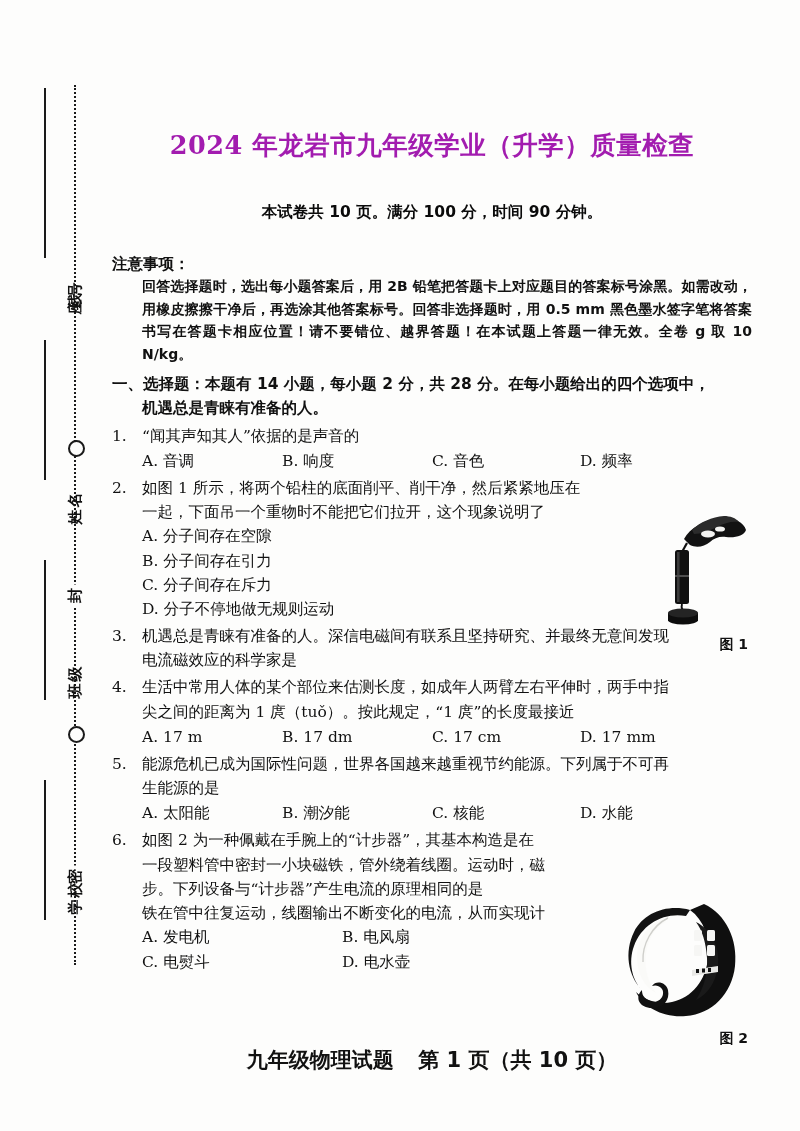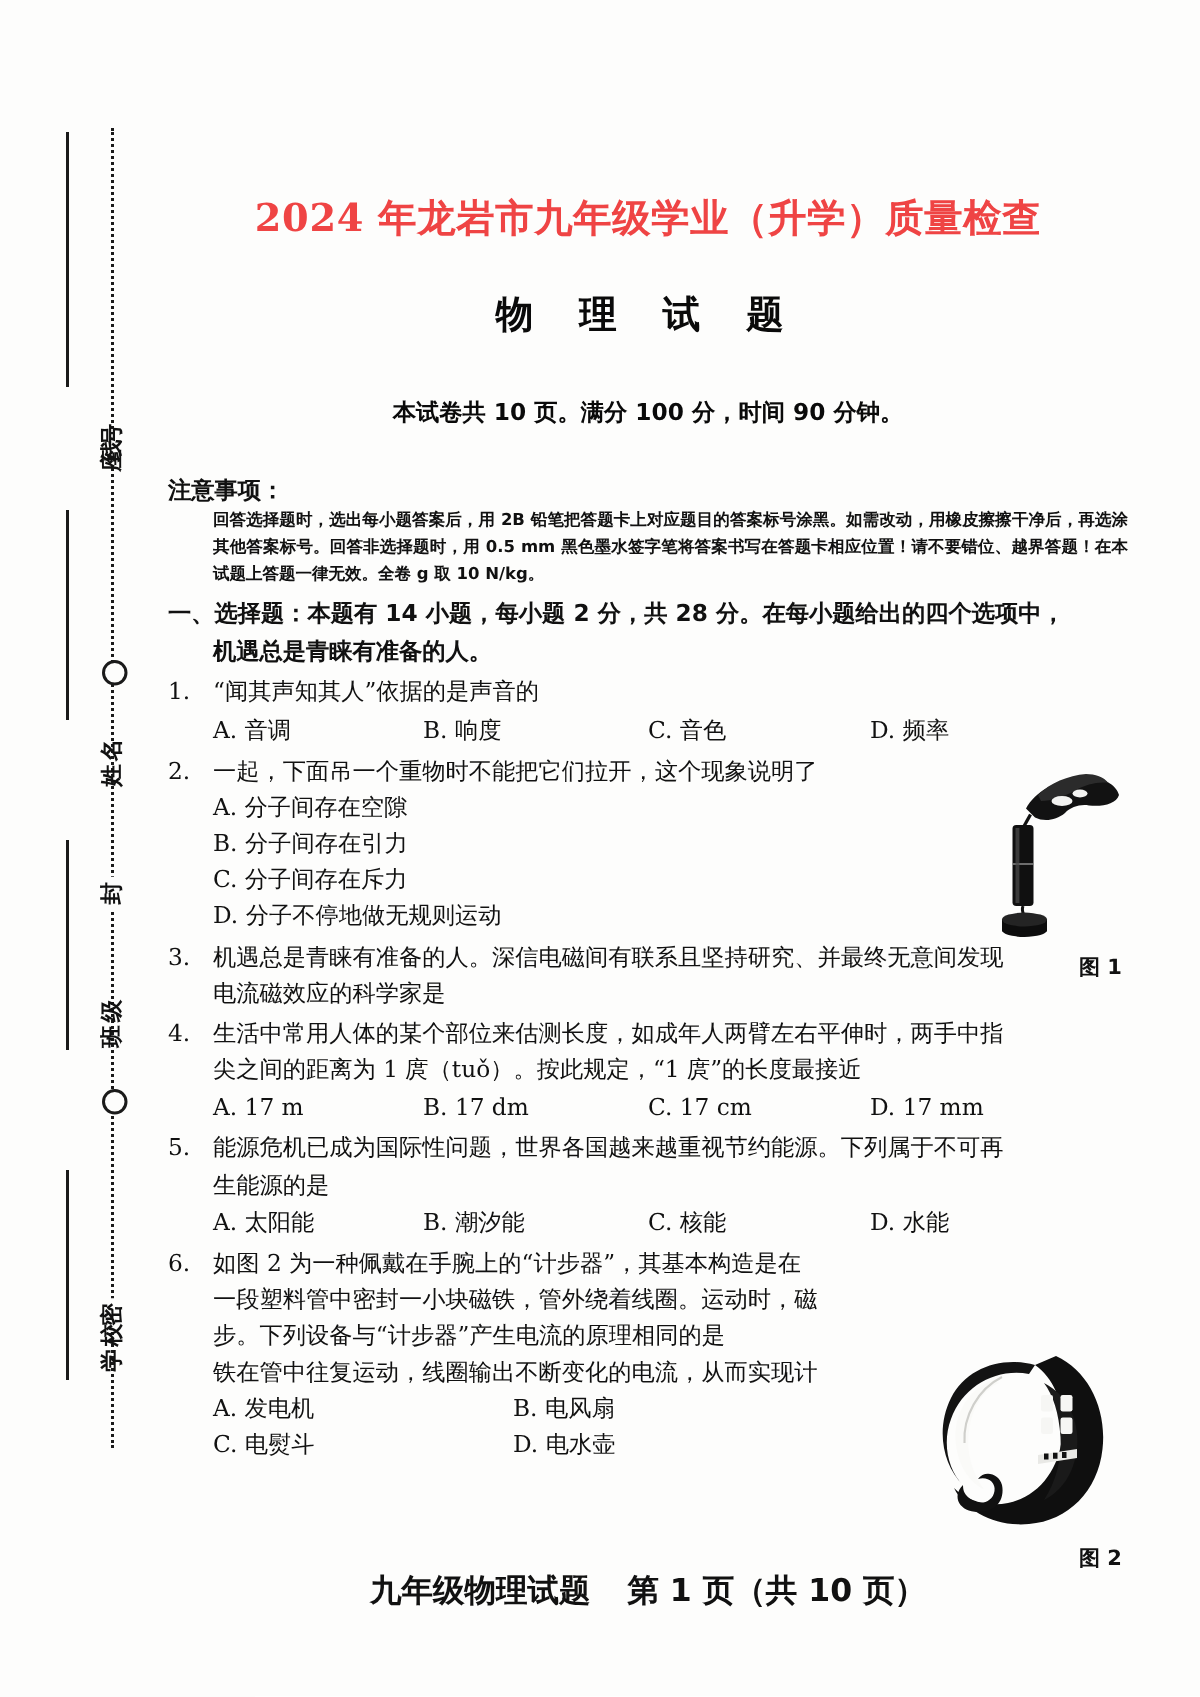--- a/index.html
+++ b/index.html
@@ -85,21 +85,21 @@
   }
 
   .doc-title {
     margin: 0;
     padding-top: 128px;
     text-align: center;
     font-size: 25.5px;
     font-weight: 700;
     font-family: "DejaVu Serif", "Liberation Serif", serif;
     letter-spacing: 0.5px;
-    color: #ef4444;
+    color: #a21caf;
   }
   .doc-subject {
     margin: 0;
     padding-top: 30px;
     text-align: center;
     font-size: 25px;
     font-weight: 700;
     letter-spacing: 11px;
     font-family: "DejaVu Serif", "Liberation Serif", serif;
     color: #0a0a0a;
@@ -117,21 +117,21 @@
   .notice-head {
     margin: 0;
     padding-top: 18px;
     font-size: 15.5px;
     font-weight: 700;
     font-family: "DejaVu Sans", "Liberation Sans", sans-serif;
   }
   .notice-body {
     margin: 0;
     padding-left: 30px;
-    font-size: 11px;
+    font-size: 14px;
     font-weight: 700;
     line-height: 1.62;
     text-align: justify;
     font-family: "DejaVu Sans", "Liberation Sans", sans-serif;
   }
 
   .section-head {
     margin: 0;
     padding-top: 6px;
     font-size: 15.5px;
@@ -243,21 +243,20 @@
     <div class="margin-label" style="top:288px;">座号</div>
     <div class="margin-label" style="top:498px;">姓名</div>
     <div class="margin-label" style="top:672px;">班级</div>
     <div class="margin-label" style="top:888px;">学校</div>
   </div>
 
   <div id="content">
 
     <h1 class="doc-title">2024 年龙岩市九年级学业（升学）质量检查</h1>
 
-    <h2 class="doc-subject">物 理 试 题</h2>
 
     <p class="exam-meta">本试卷共 10 页。满分 100 分，时间 90 分钟。</p>
 
     <p class="notice-head">注意事项：</p>
     <p class="notice-body">回答选择题时，选出每小题答案后，用 2B 铅笔把答题卡上对应题目的答案标号涂黑。如需改动，用橡皮擦擦干净后，再选涂其他答案标号。回答非选择题时，用 0.5 mm 黑色墨水签字笔将答案书写在答题卡相应位置！请不要错位、越界答题！在本试题上答题一律无效。全卷 g 取 10 N/kg。</p>
 
     <div class="section-head">
       <span>一、选择题：本题有 14 小题，每小题 2 分，共 28 分。在每小题给出的四个选项中，</span>
       <span class="cont">机遇总是青睐有准备的人。</span>
     </div>
@@ -269,20 +268,21 @@
         <span class="opt opt-w1"><span class="opt-lbl">A.</span>&nbsp;<span>音调</span></span>
         <span class="opt opt-w2"><span class="opt-lbl">B.</span>&nbsp;<span>响度</span></span>
         <span class="opt opt-w3"><span class="opt-lbl">C.</span>&nbsp;<span>音色</span></span>
         <span class="opt"><span class="opt-lbl">D.</span>&nbsp;<span>频率</span></span>
       </div>
     </div>
 
     <div class="q">
       <span class="q-num">2.</span>
       <div class="q-body narrow-body">
+        <span class="q-stem-line">如图 1 所示，将两个铅柱的底面削平、削干净，然后紧紧地压在</span>
         <span class="q-stem-line">一起，下面吊一个重物时不能把它们拉开，这个现象说明了</span>
       </div>
       <div class="opts-stack">
         <span class="opt"><span class="opt-lbl">A.</span>&nbsp;<span>分子间存在空隙</span></span>
         <span class="opt"><span class="opt-lbl">B.</span>&nbsp;<span>分子间存在引力</span></span>
         <span class="opt"><span class="opt-lbl">C.</span>&nbsp;<span>分子间存在斥力</span></span>
         <span class="opt"><span class="opt-lbl">D.</span>&nbsp;<span>分子不停地做无规则运动</span></span>
       </div>
     </div>
 

